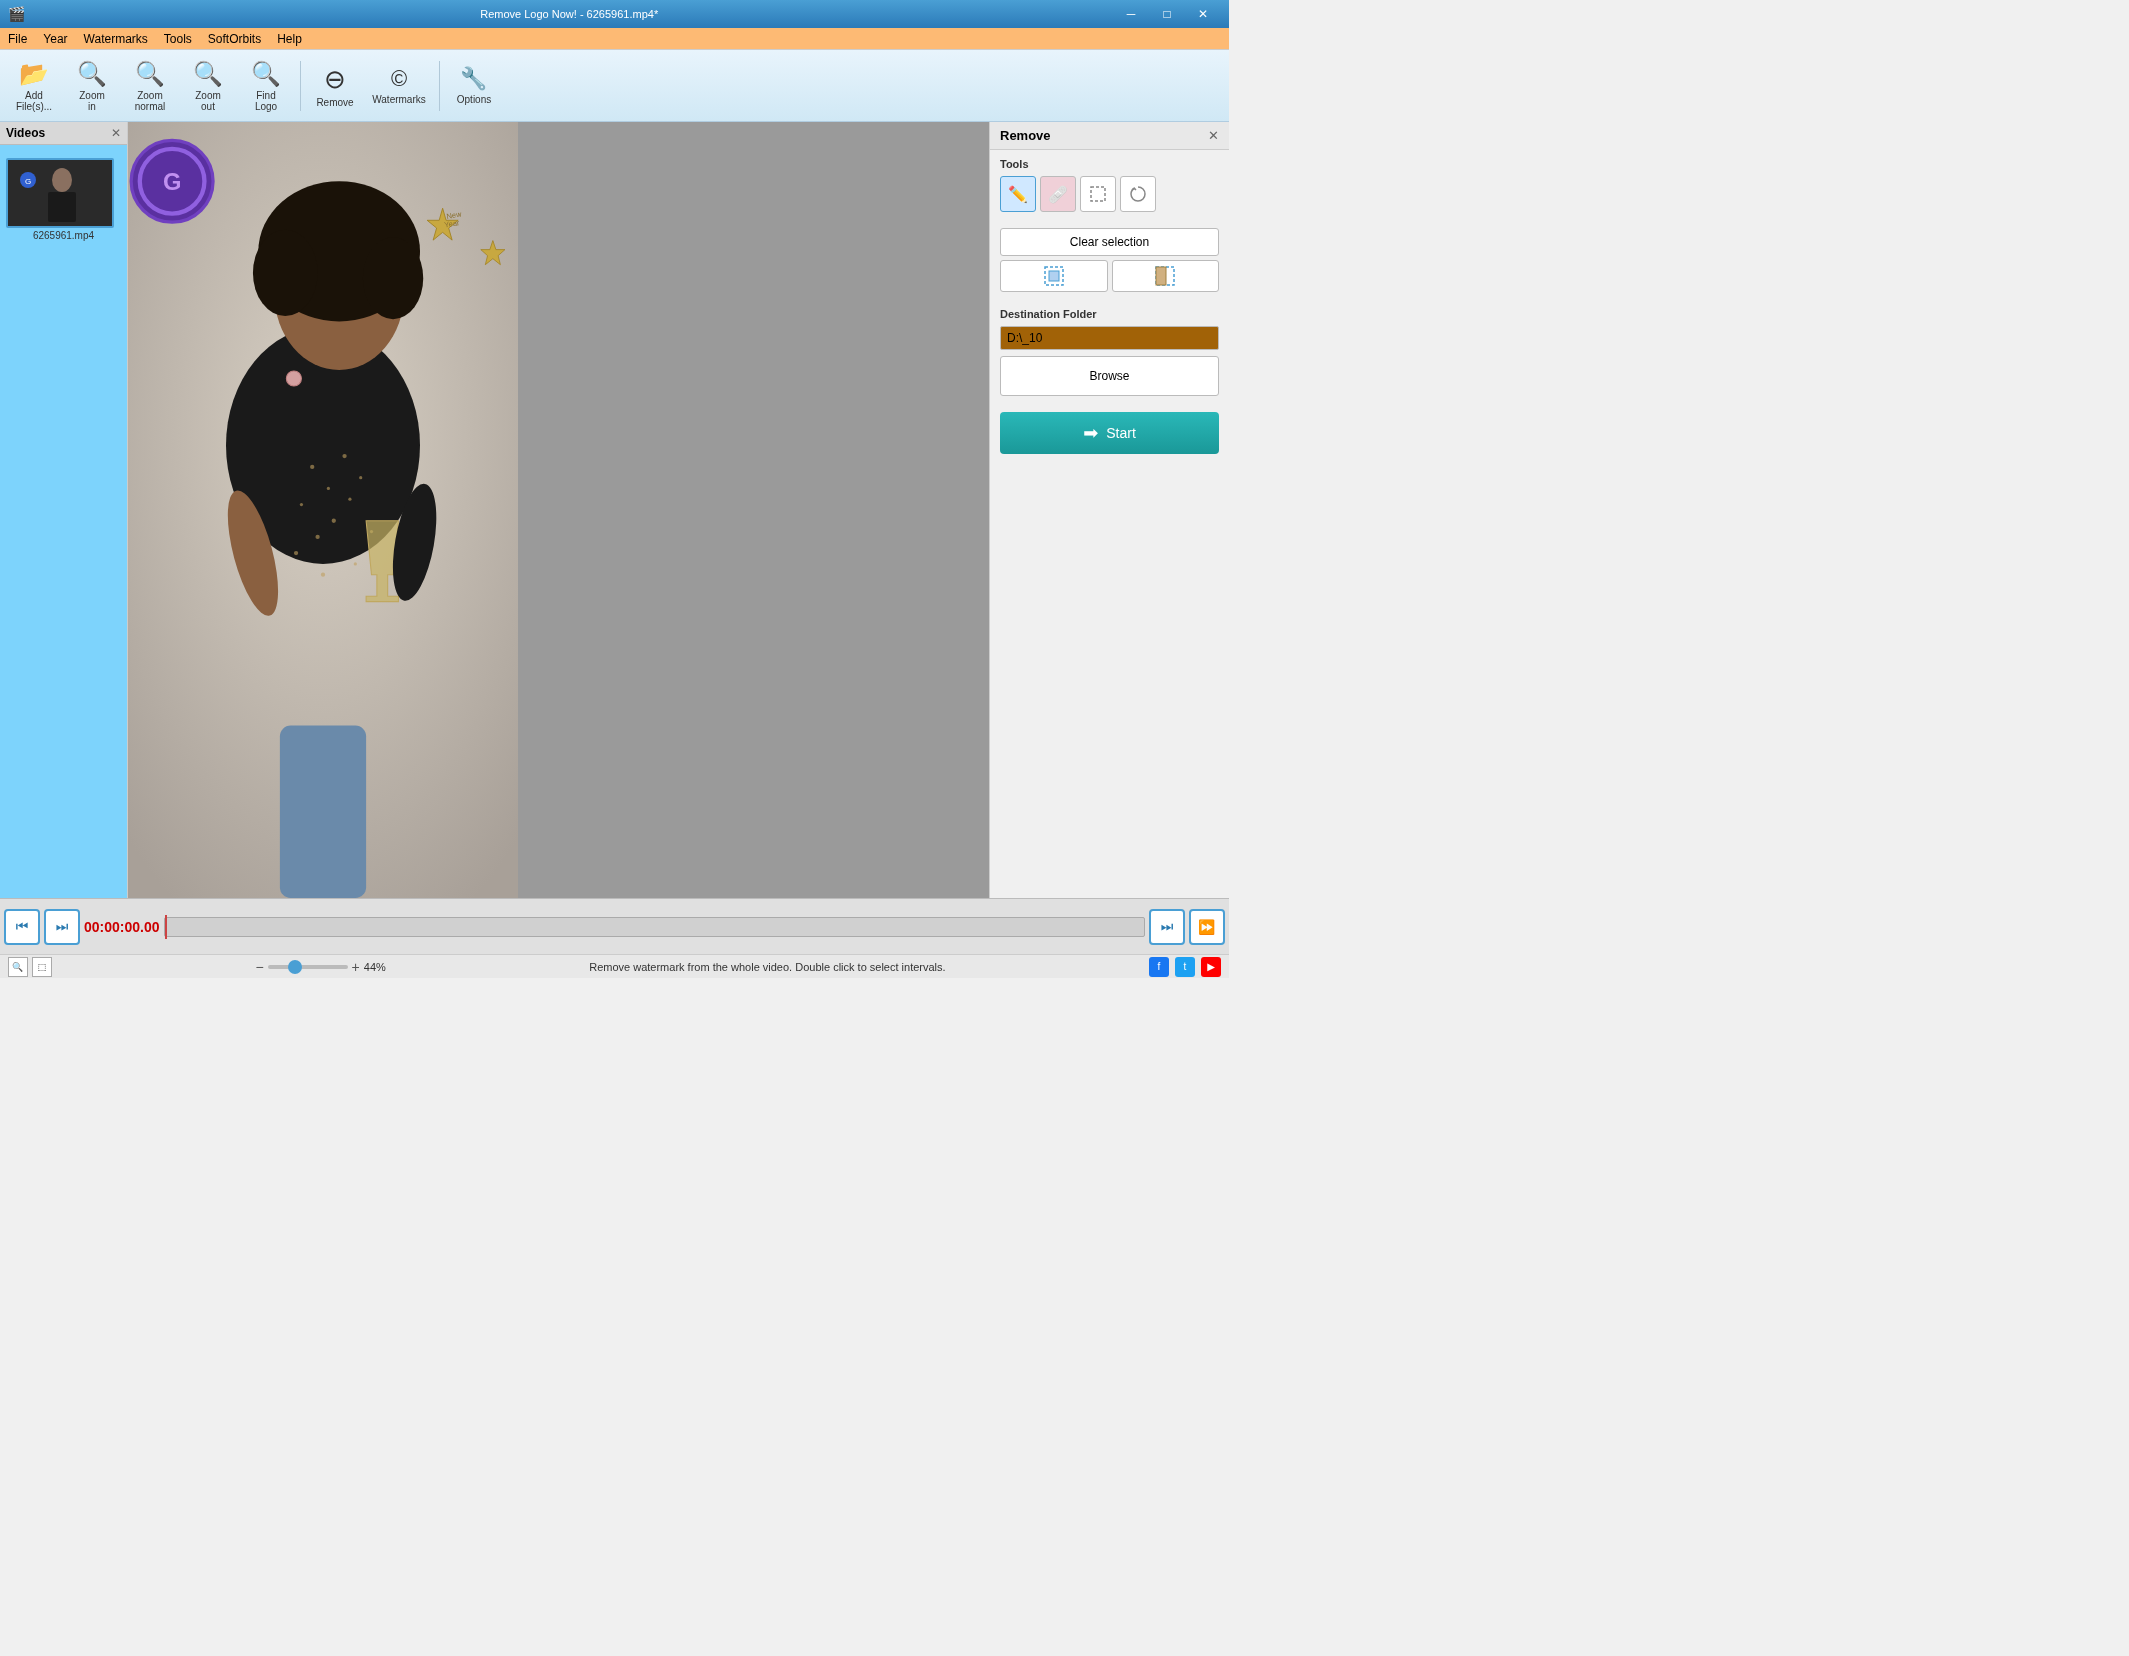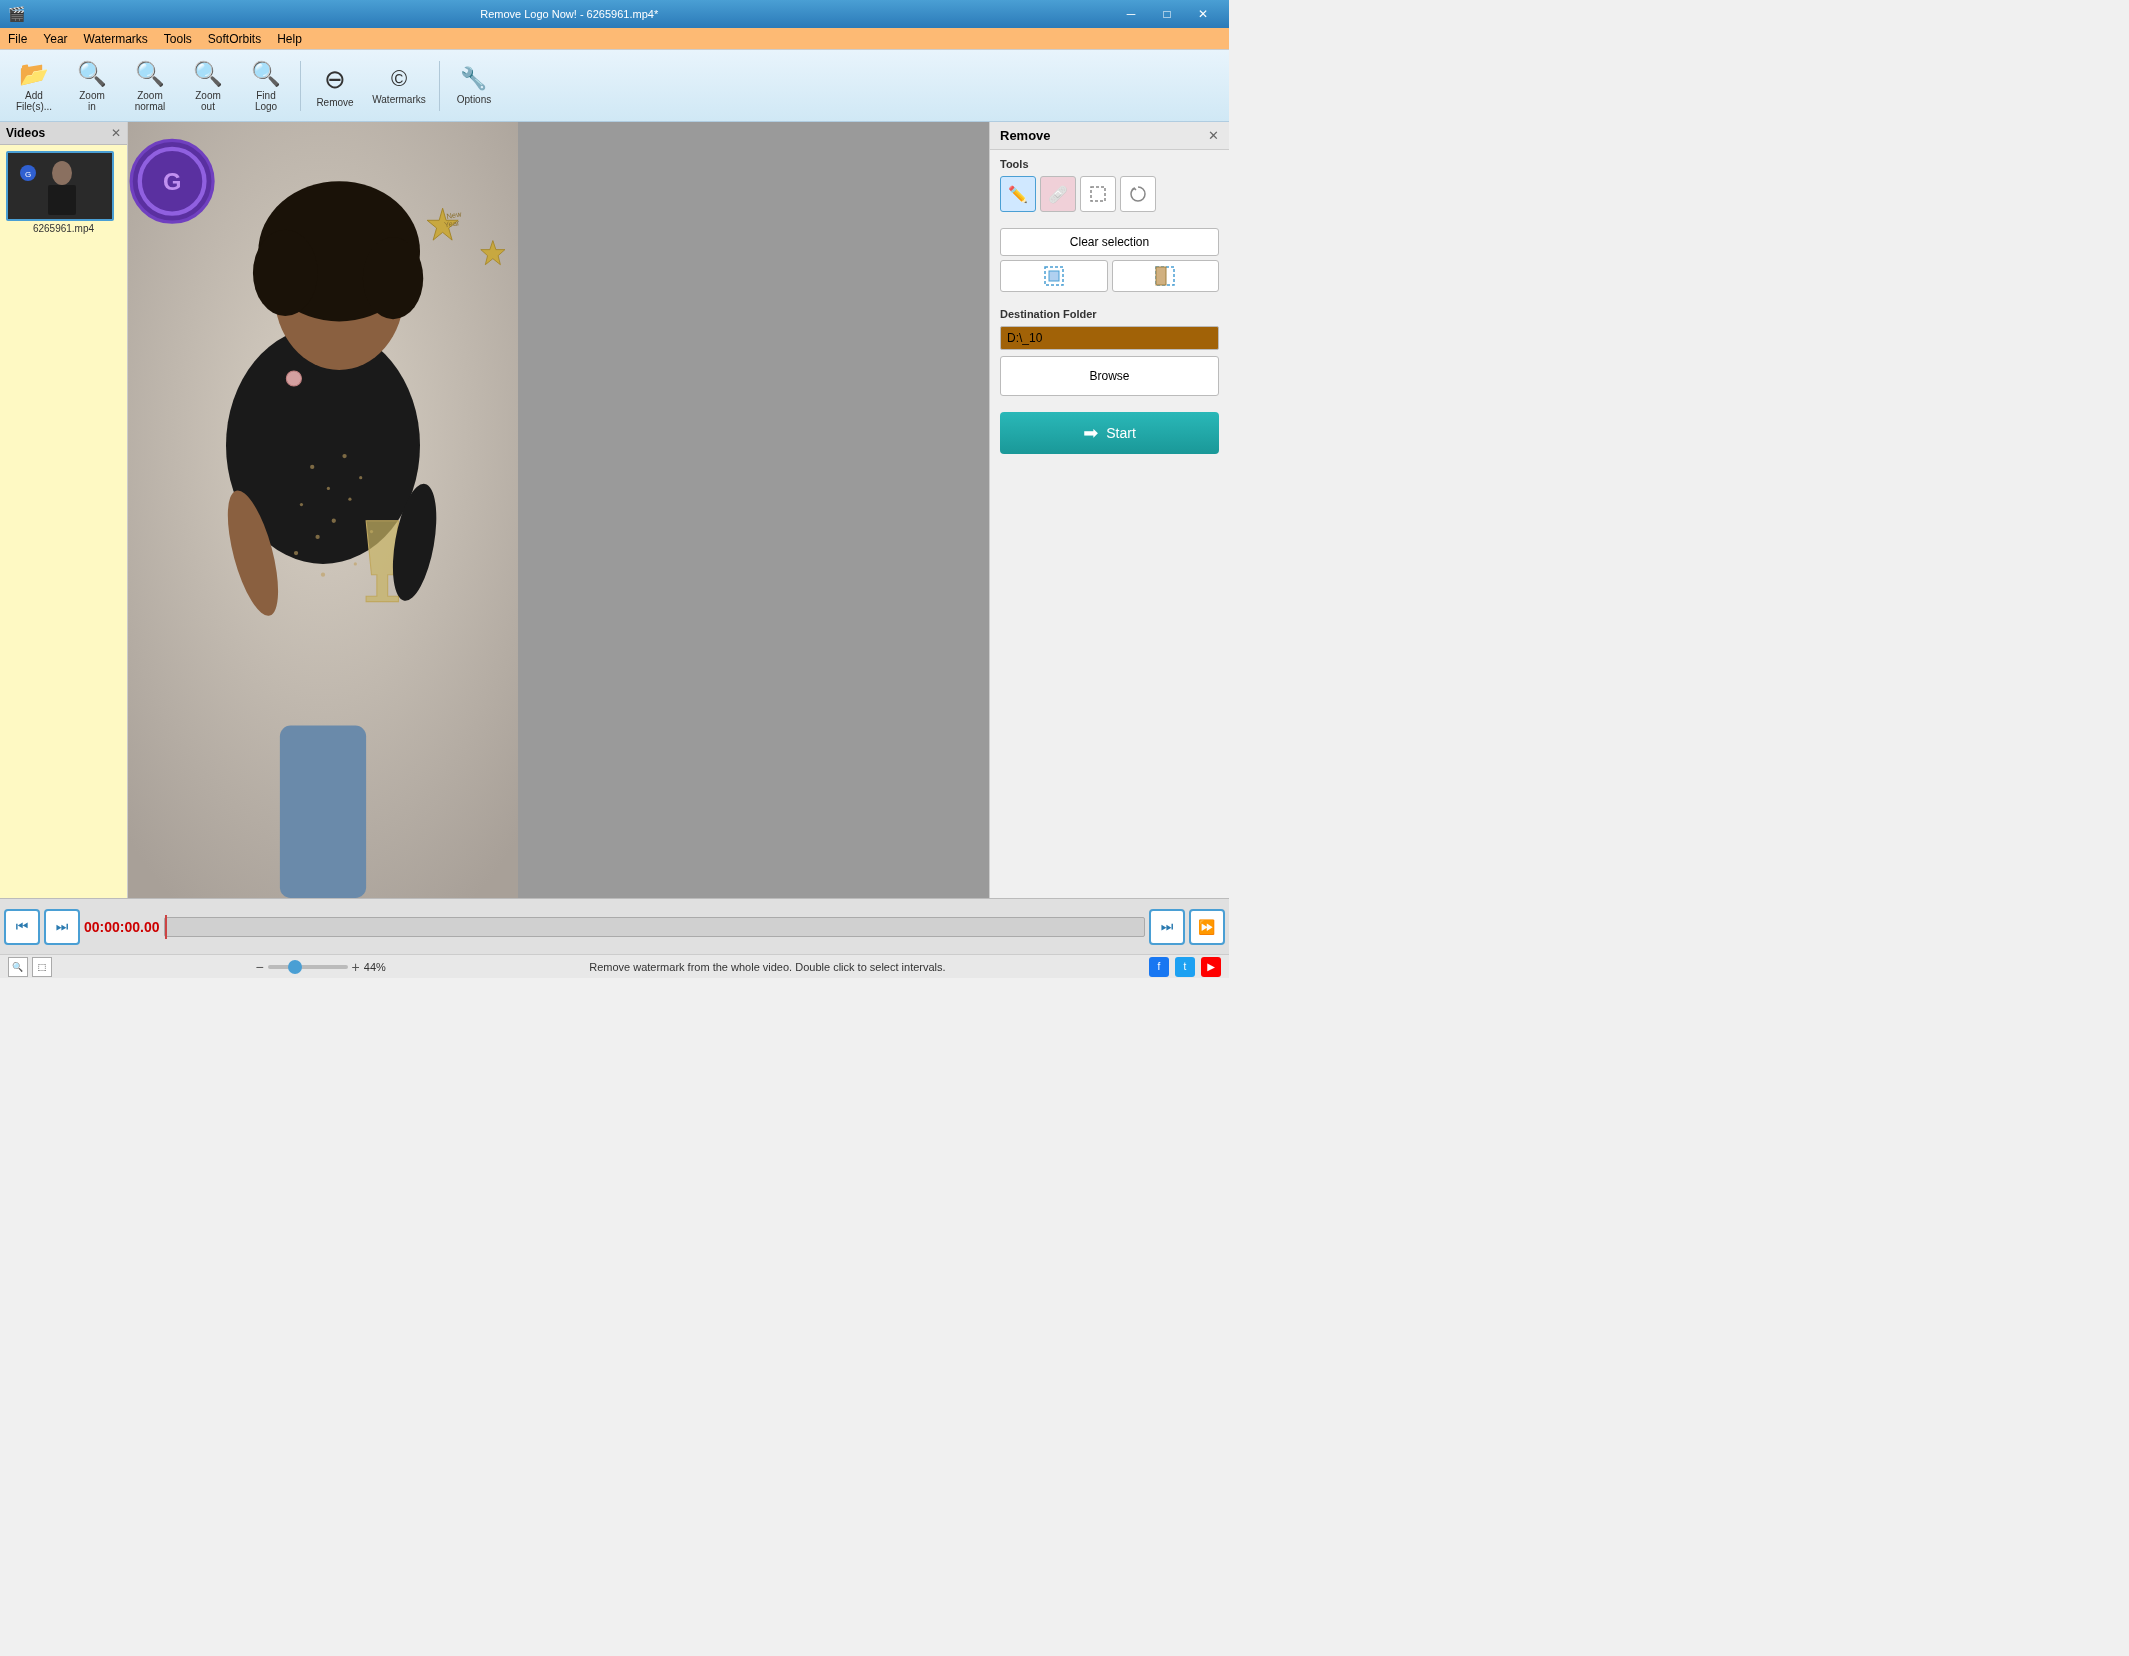--- a/index.html
+++ b/index.html
@@ -73,24 +73,25 @@
     
     .main-content {
       display: flex;
       height: calc(978px - 28px - 22px - 72px - 56px - 24px);
       flex: 1;
     }
 
     
     .sidebar {
       width: 128px;
-      background: #fef9c3;
+      background: #7dd3fc;
       border-right: 1px solid #ccc;
       display: flex;
       flex-direction: column;
+      gap: 7px;
     }
     .sidebar-header {
       display: flex;
       align-items: center;
       justify-content: space-between;
       padding: 4px 6px;
       background: #d8d8d8;
       border-bottom: 1px solid #bbb;
       font-size: 12px;
       font-weight: bold;

